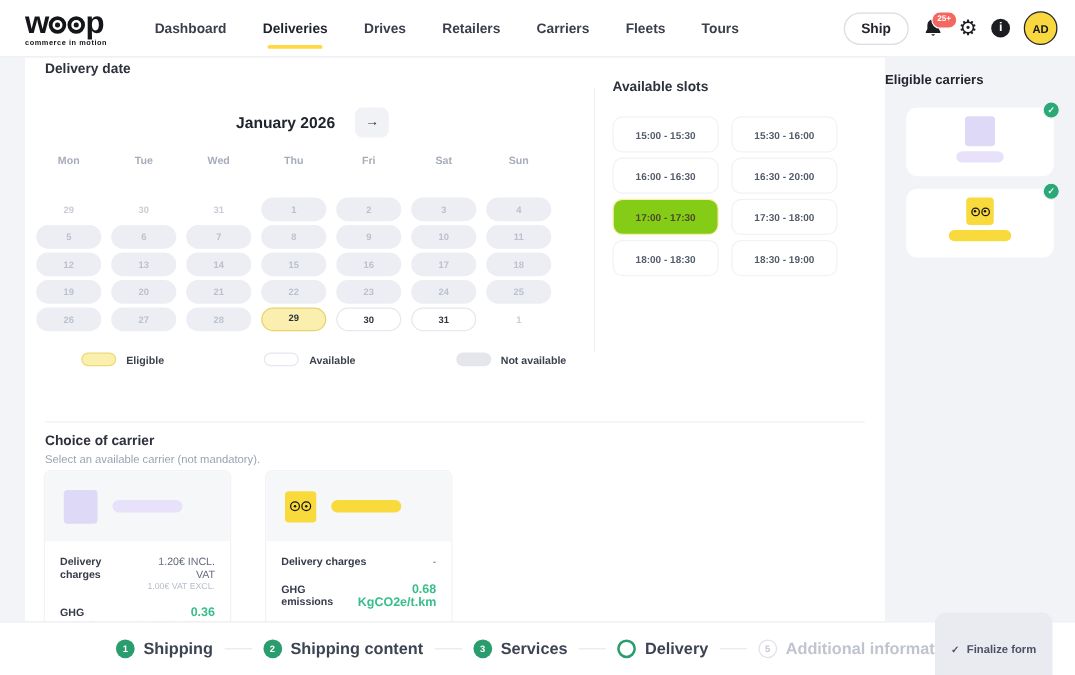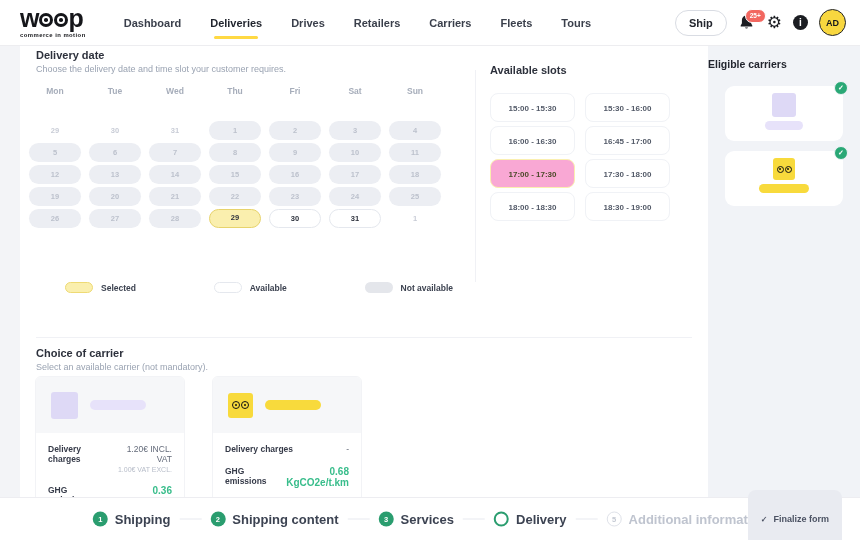--- a/index.html
+++ b/index.html
@@ -63,21 +63,21 @@
   .day.selected { background:#faefae; border:1.5px solid #e7d36c; color:#2d313c; line-height:16px; cursor:pointer; }
 
   .v-divider { position:absolute; left:455px; top:24px; height:212px; border-left:1px solid #f0f1f5; }
 
   
   .slots { position:absolute; left:470px; top:18px; width:212px; }
   .slots-title { font-size:11px; font-weight:700; color:#2d313c; margin-bottom:17px; }
   .slots-grid { display:grid; grid-template-columns:85px 85px; column-gap:10px; row-gap:4px; }
   .slot { height:29px; line-height:29px; text-align:center; background:#fff; border:1px solid #f0f2f6;
           border-radius:8px; font-size:8px; font-weight:600; color:#535a68; cursor:pointer; }
-  .slot.selected { background:#f9a8d4; border-color:#faefb0; color:#4c4a2a; }
+  .slot.selected { background:#84cc16; border-color:#faefb0; color:#4c4a2a; }
 
   
   .legend { position:absolute; left:45px; top:236px; width:388px; display:flex; justify-content:space-between; }
   .legend-item { display:flex; align-items:center; gap:8px; }
   .legend-pill { width:28px; height:11px; border-radius:6px; display:inline-block; }
   .legend-pill.selected { background:#faefae; border:1px solid #eeda74; }
   .legend-pill.available { background:#fff; border:1px solid #e5e8ee; }
   .legend-pill.unavailable { background:#e4e6eb; }
   .legend-label { font-size:8.5px; font-weight:600; color:#3c4250; }
 
@@ -181,24 +181,27 @@
     <div class="info-i"></div>
     <div class="avatar">AD</div>
   </div>
 </header>
 
 <div class="content">
 
   <div class="main-panel">
     <div class="sec-head">
       <div class="sec-title">Delivery date</div>
-      <div class="sec-sub">Choose the delivery date and time slot your customer requires.</div>
     </div>
 
     <div class="calendar">
+      <div class="month-row">
+        <span class="month-label">January 2026</span>
+        <button class="month-next" aria-label="next month"></button>
+      </div>
       <div class="weekdays">
 
           <div class="wd">Mon</div>
 
           <div class="wd">Tue</div>
 
           <div class="wd">Wed</div>
 
           <div class="wd">Thu</div>
 
@@ -359,38 +362,38 @@
     <div class="slots">
       <div class="slots-title">Available slots</div>
       <div class="slots-grid">
 
           <div class="slot actable">15:00 - 15:30</div>
 
           <div class="slot actable">15:30 - 16:00</div>
 
           <div class="slot actable">16:00 - 16:30</div>
 
-          <div class="slot actable">16:45 - 17:00</div>
+          <div class="slot actable">16:30 - 20:00</div>
 
           <div class="slot actable selected">17:00 - 17:30</div>
 
           <div class="slot actable">17:30 - 18:00</div>
 
           <div class="slot actable">18:00 - 18:30</div>
 
           <div class="slot actable">18:30 - 19:00</div>
 
       </div>
     </div>
 
     <div class="legend">
 
         <div class="legend-item">
           <span class="legend-pill selected"></span>
-          <span class="legend-label">Selected</span>
+          <span class="legend-label">Eligible</span>
         </div>
 
         <div class="legend-item">
           <span class="legend-pill available"></span>
           <span class="legend-label">Available</span>
         </div>
 
         <div class="legend-item">
           <span class="legend-pill unavailable"></span>
           <span class="legend-label">Not available</span>

